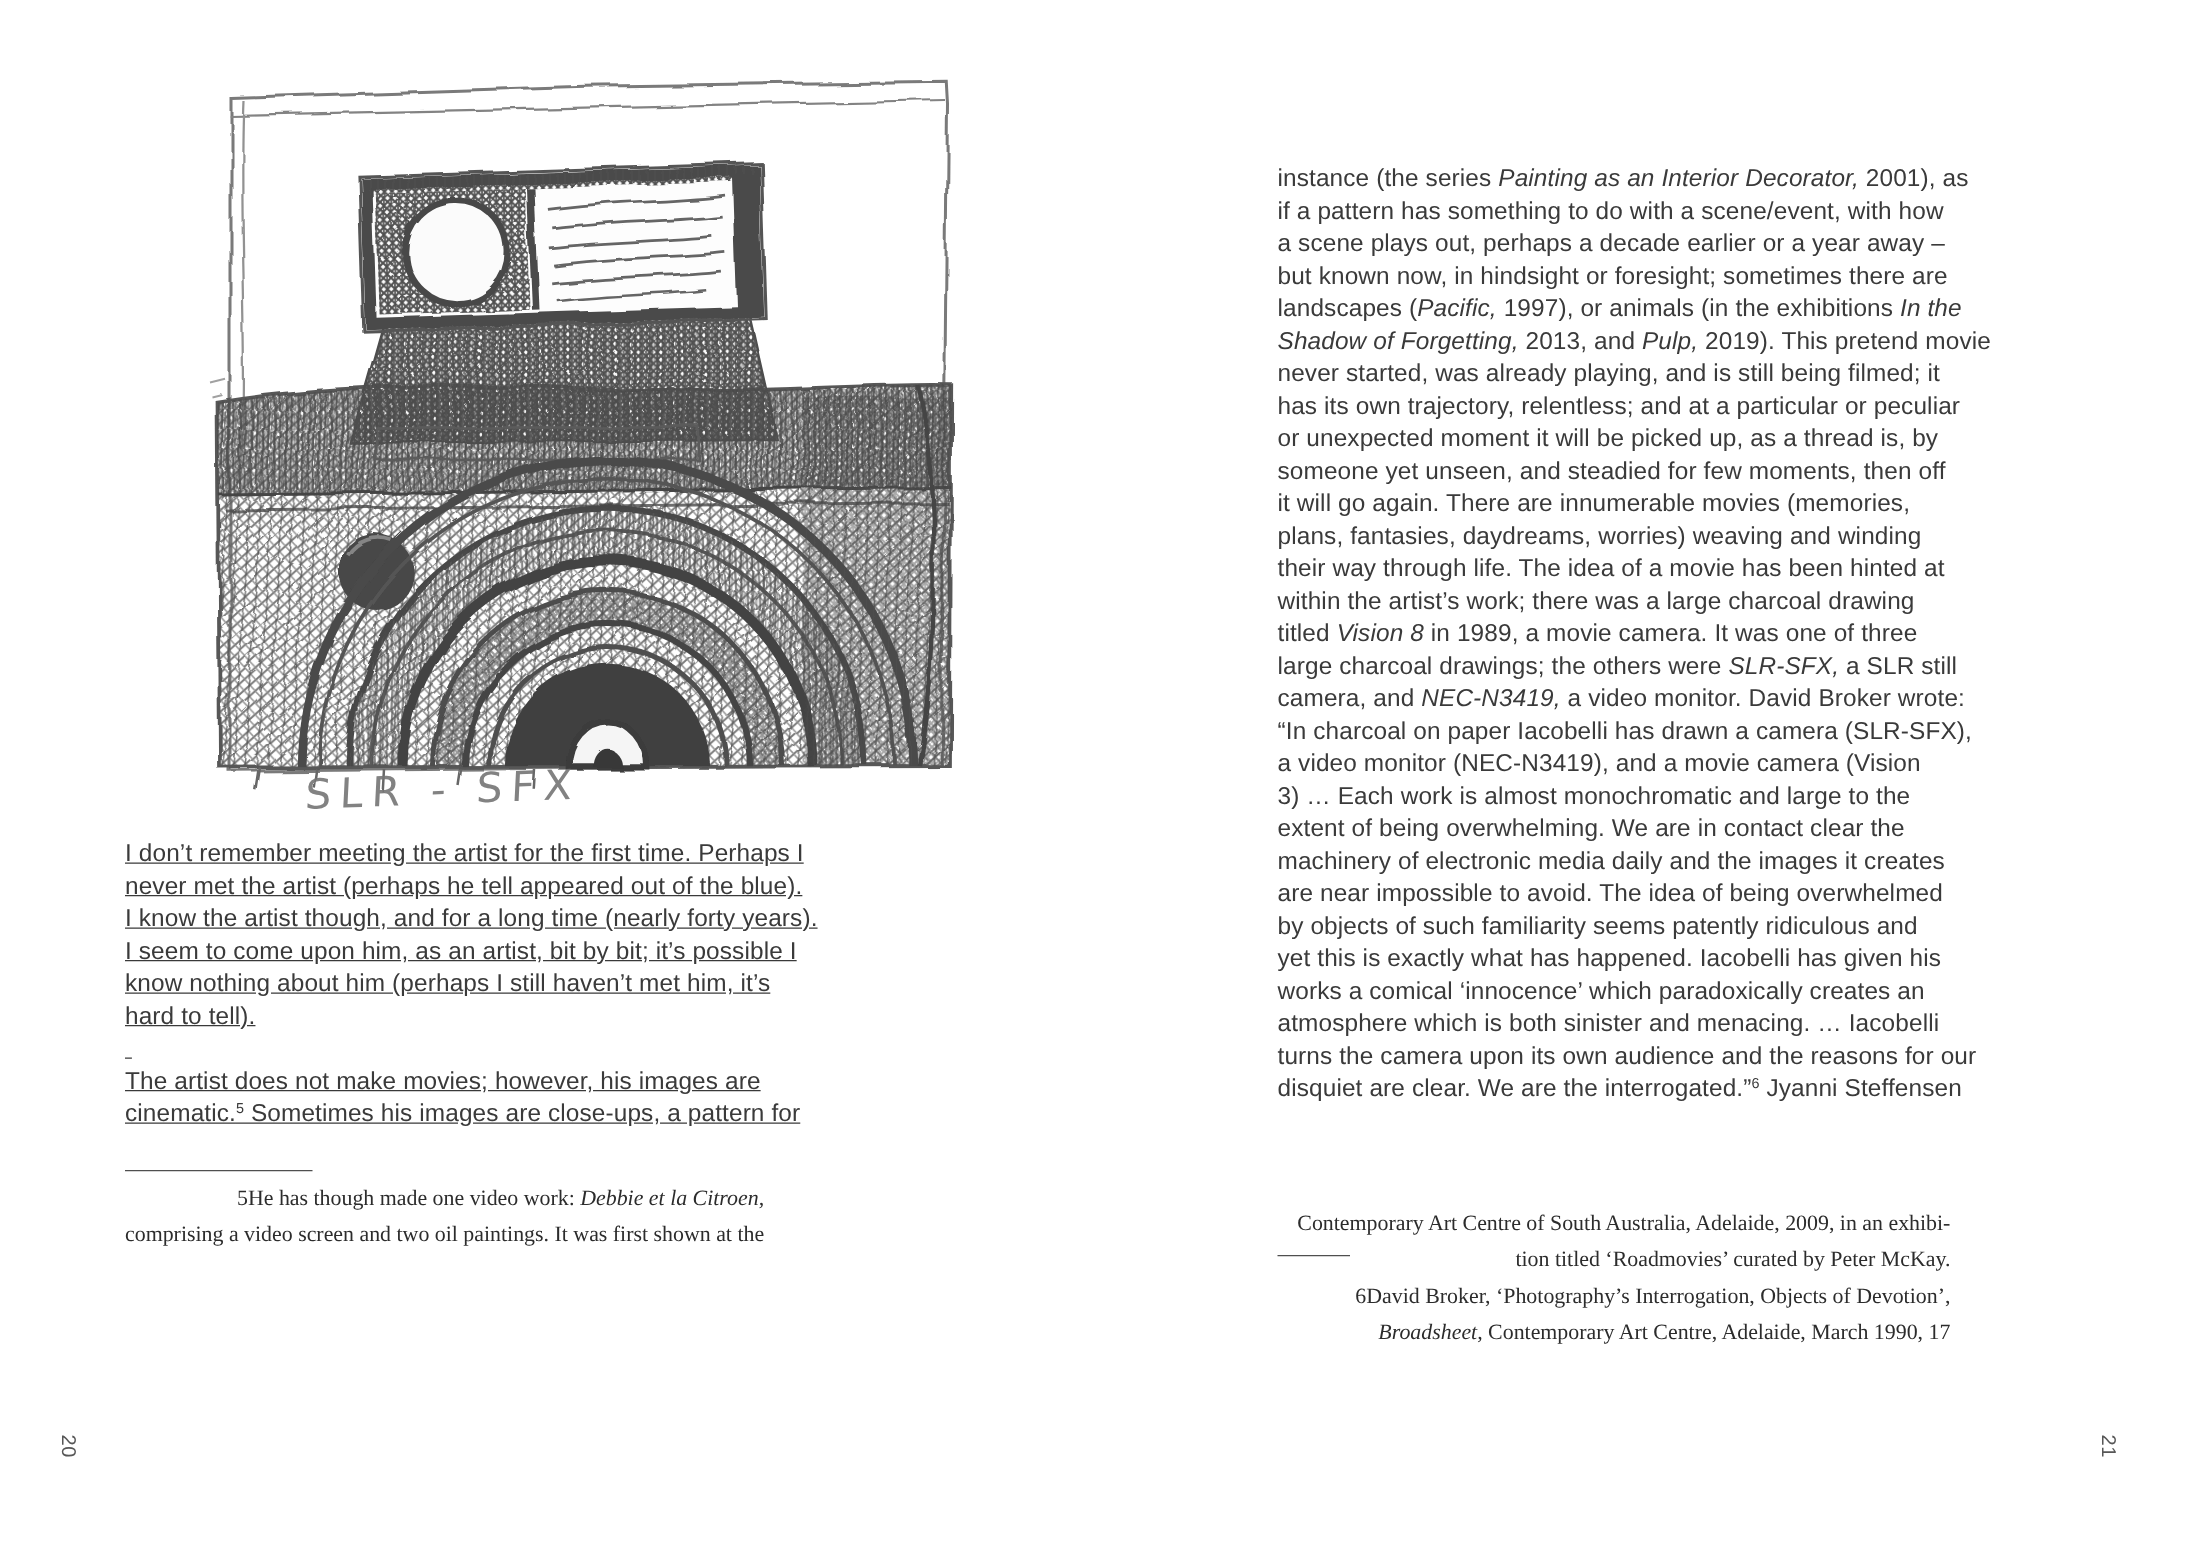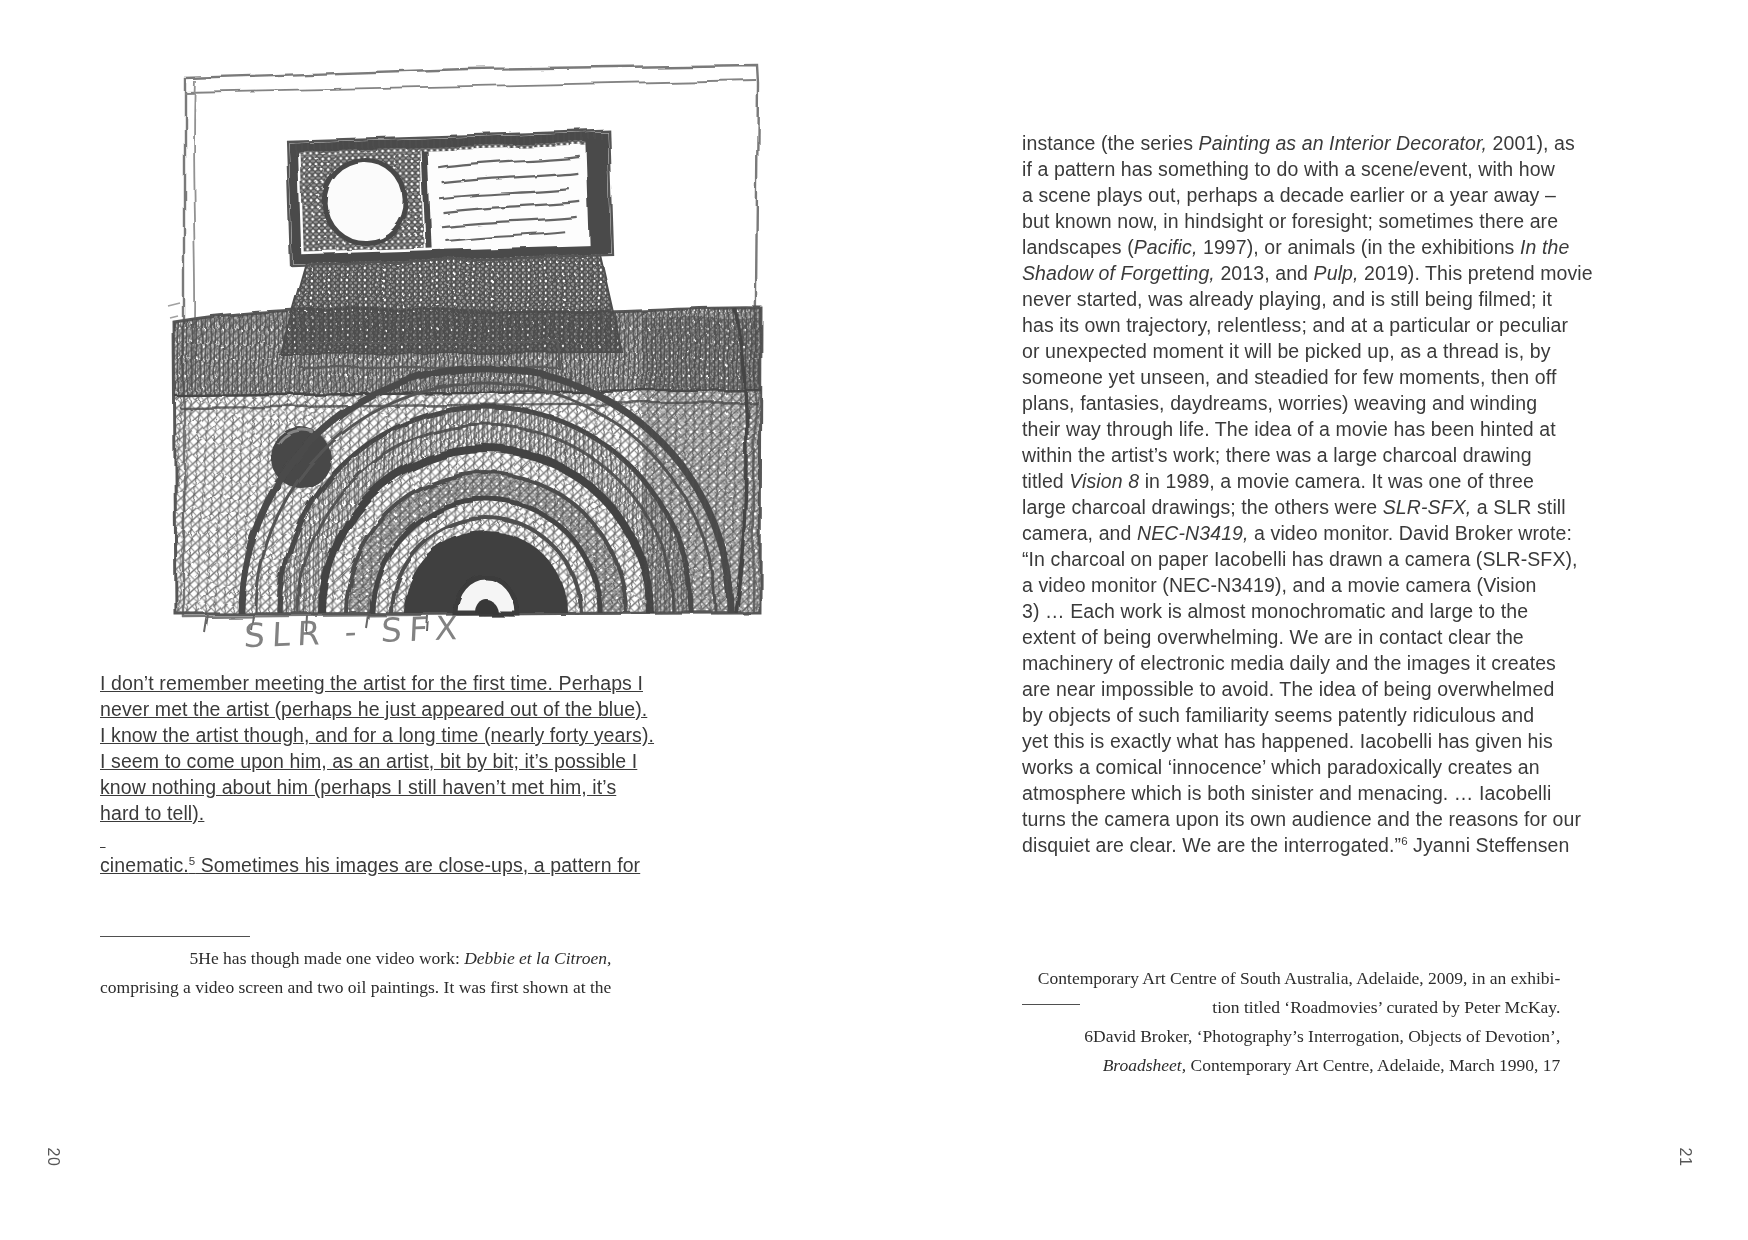--- a/index.html
+++ b/index.html
@@ -135,26 +135,27 @@
       <path d="M566,252 C584,330 582,470 568,557" stroke="#383838" stroke-width="3.5" fill="none"></path>
 
       <path d="M40,558 L37,577 M85,559 L83,574 M140,560 L139,578 M200,559 L198,572 M260,560 L259,575" stroke="#5c5c5c" stroke-width="2" fill="none"></path>
     </g>
   </svg>
 
   <div class="caption">SLR - SFX</div>
 
   <div class="body-col" style="left:100px;top:670px;text-decoration:underline;">
       <div class="line"><span>I don’t remember meeting the artist for the first time. Perhaps I</span></div>
-      <div class="line"><span>never met the artist (perhaps he just appeared out of the blue).</span></div>
+      <div class="line"><span>never met the artist (perhaps he tell appeared out of the blue).</span></div>
       <div class="line"><span>I know the artist though, and for a long time (nearly forty years).</span></div>
       <div class="line"><span>I seem to come upon him, as an artist, bit by bit; it’s possible I</span></div>
       <div class="line"><span>know nothing about him (perhaps I still haven’t met him, it’s</span></div>
       <div class="line"><span>hard to tell).</span></div>
       <div class="line blank">&nbsp;</div>
+      <div class="line"><span>The artist does not make movies; however, his images are</span></div>
       <div class="line"><span>cinematic.</span><sup class="mark">5</sup><span> Sometimes his images are close-ups, a pattern for</span></div>
     </div>
 
   <div class="fnrule" style="left:100px;top:936px;width:150px;"></div>
 
   <div class="footnote" style="left:100px;top:944px;">
       <div class="line"><span class="fnnum">5</span><span>He has though made one video work: </span><span class="it">Debbie et la Citroen,</span></div>
       <div class="line"><span>comprising a video screen and two oil paintings. It was first shown at the</span></div>
     </div>
 
@@ -164,20 +165,21 @@
       <div class="line"><span>instance (the series </span><span class="it">Painting as an Interior Decorator,</span><span> 2001), as</span></div>
       <div class="line"><span>if a pattern has something to do with a scene/event, with how</span></div>
       <div class="line"><span>a scene plays out, perhaps a decade earlier or a year away –</span></div>
       <div class="line"><span>but known now, in hindsight or foresight; sometimes there are</span></div>
       <div class="line"><span>landscapes (</span><span class="it">Pacific,</span><span> 1997), or animals (in the exhibitions </span><span class="it">In the</span></div>
       <div class="line"><span class="it">Shadow of Forgetting,</span><span> 2013, and </span><span class="it">Pulp,</span><span> 2019). This pretend movie</span></div>
       <div class="line"><span>never started, was already playing, and is still being filmed; it</span></div>
       <div class="line"><span>has its own trajectory, relentless; and at a particular or peculiar</span></div>
       <div class="line"><span>or unexpected moment it will be picked up, as a thread is, by</span></div>
       <div class="line"><span>someone yet unseen, and steadied for few moments, then off</span></div>
+      <div class="line"><span>it will go again. There are innumerable movies (memories,</span></div>
       <div class="line"><span>plans, fantasies, daydreams, worries) weaving and winding</span></div>
       <div class="line"><span>their way through life. The idea of a movie has been hinted at</span></div>
       <div class="line"><span>within the artist’s work; there was a large charcoal drawing</span></div>
       <div class="line"><span>titled </span><span class="it">Vision 8</span><span> in 1989, a movie camera. It was one of three</span></div>
       <div class="line"><span>large charcoal drawings; the others were </span><span class="it">SLR-SFX,</span><span> a SLR still</span></div>
       <div class="line"><span>camera, and </span><span class="it">NEC-N3419,</span><span> a video monitor. David Broker wrote:</span></div>
       <div class="line"><span>“In charcoal on paper Iacobelli has drawn a camera (SLR-SFX),</span></div>
       <div class="line"><span>a video monitor (NEC-N3419), and a movie camera (Vision</span></div>
       <div class="line"><span>3) … Each work is almost monochromatic and large to the</span></div>
       <div class="line"><span>extent of being overwhelming. We are in contact clear the</span></div>

